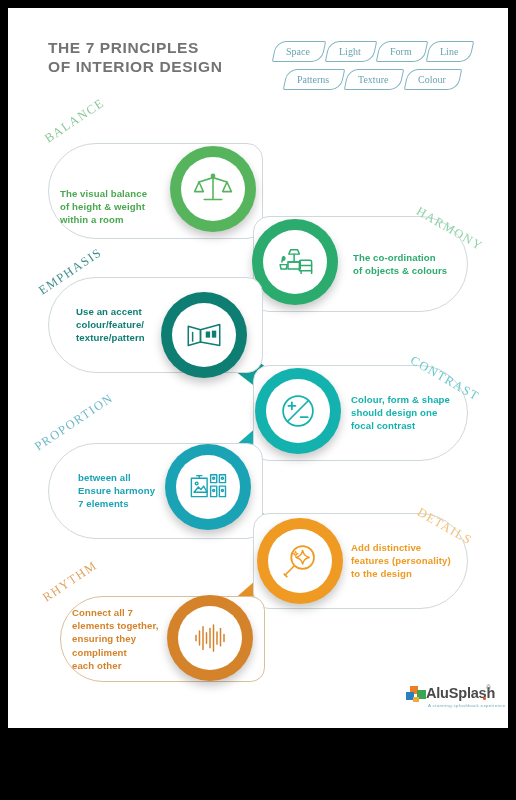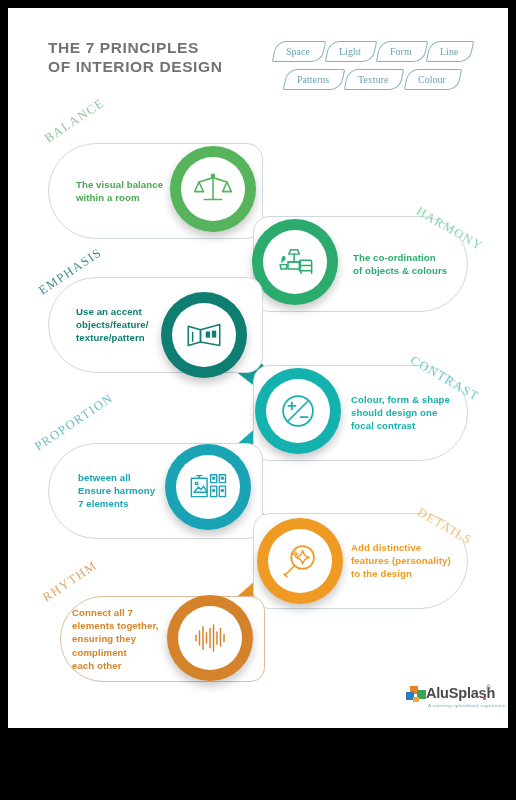--- a/index.html
+++ b/index.html
@@ -118,22 +118,23 @@
       <path d="M287,252 L196,325" stroke="url(#g2)"></path>
       <path d="M196,325 L290,398" stroke="url(#g3)"></path>
       <path d="M290,398 L200,476" stroke="url(#g4)"></path>
       <path d="M200,476 L292,548" stroke="url(#g5)"></path>
       <path d="M292,548 L202,627" stroke="url(#g6)"></path>
     </g>
   </svg>
 
   <div class="row" style="left:40px;top:135px;width:215px;">
     <div class="card left" style="left:0;width:215px;"></div>
-    <div class="ctext" style="left:28px;width:160px;color:#49a84f;">
+    <div class="ctext" style="left:12px;width:160px;color:#49a84f;margin-top:16px;">
         <div>The visual balance</div>
+        <div>of height &amp; weight</div>
         <div>within a room</div>
       </div>
   </div>
   <div class="label" style="left:34px;top:126px;color:#8cc79a;transform:rotate(-34deg);transform-origin:left top;">BALANCE</div>
   <div class="node" style="left:162px;top:138px;background:#56b45d;">
     <div class="inner">
       <svg width="42" height="42" viewBox="0 0 48 48" fill="none" stroke="#56b45d" stroke-width="1.8" stroke-linecap="round" stroke-linejoin="round">
         <path d="M24 10v26"></path>
           <circle cx="24" cy="9" r="1.8" fill="#56b45d"></circle>
         <path d="M8 16 L24 11 L40 16"></path>
@@ -167,21 +168,21 @@
           <path d="M7 27h8l-1 5H8z"></path>
           <path d="M11 18c-2 1-2 3 0 4 2-1 2-3 0-4z"></path>
       </svg>
     </div>
   </div>
 
   <div class="row" style="left:40px;top:269px;width:215px;">
     <div class="card left" style="left:0;width:215px;"></div>
     <div class="ctext" style="left:28px;width:150px;color:#0e7d72;">
         <div>Use an accent</div>
-        <div>objects/feature/</div>
+        <div>colour/feature/</div>
         <div>texture/pattern</div>
       </div>
   </div>
   <div class="label" style="left:28px;top:278px;color:#3f8f8c;transform:rotate(-34deg);transform-origin:left top;">EMPHASIS</div>
   <div class="node" style="left:153px;top:284px;background:#0e7d72;">
     <div class="inner">
       <svg width="42" height="42" viewBox="0 0 48 48" fill="none" stroke="#0e7d72" stroke-width="1.7" stroke-linecap="round" stroke-linejoin="round">
         <path d="M6 14 L20 18 v14 L6 36 z"></path>
         <path d="M11 21v10"></path>
         <path d="M20 18 L42 12 v24 L20 32 z"></path>

